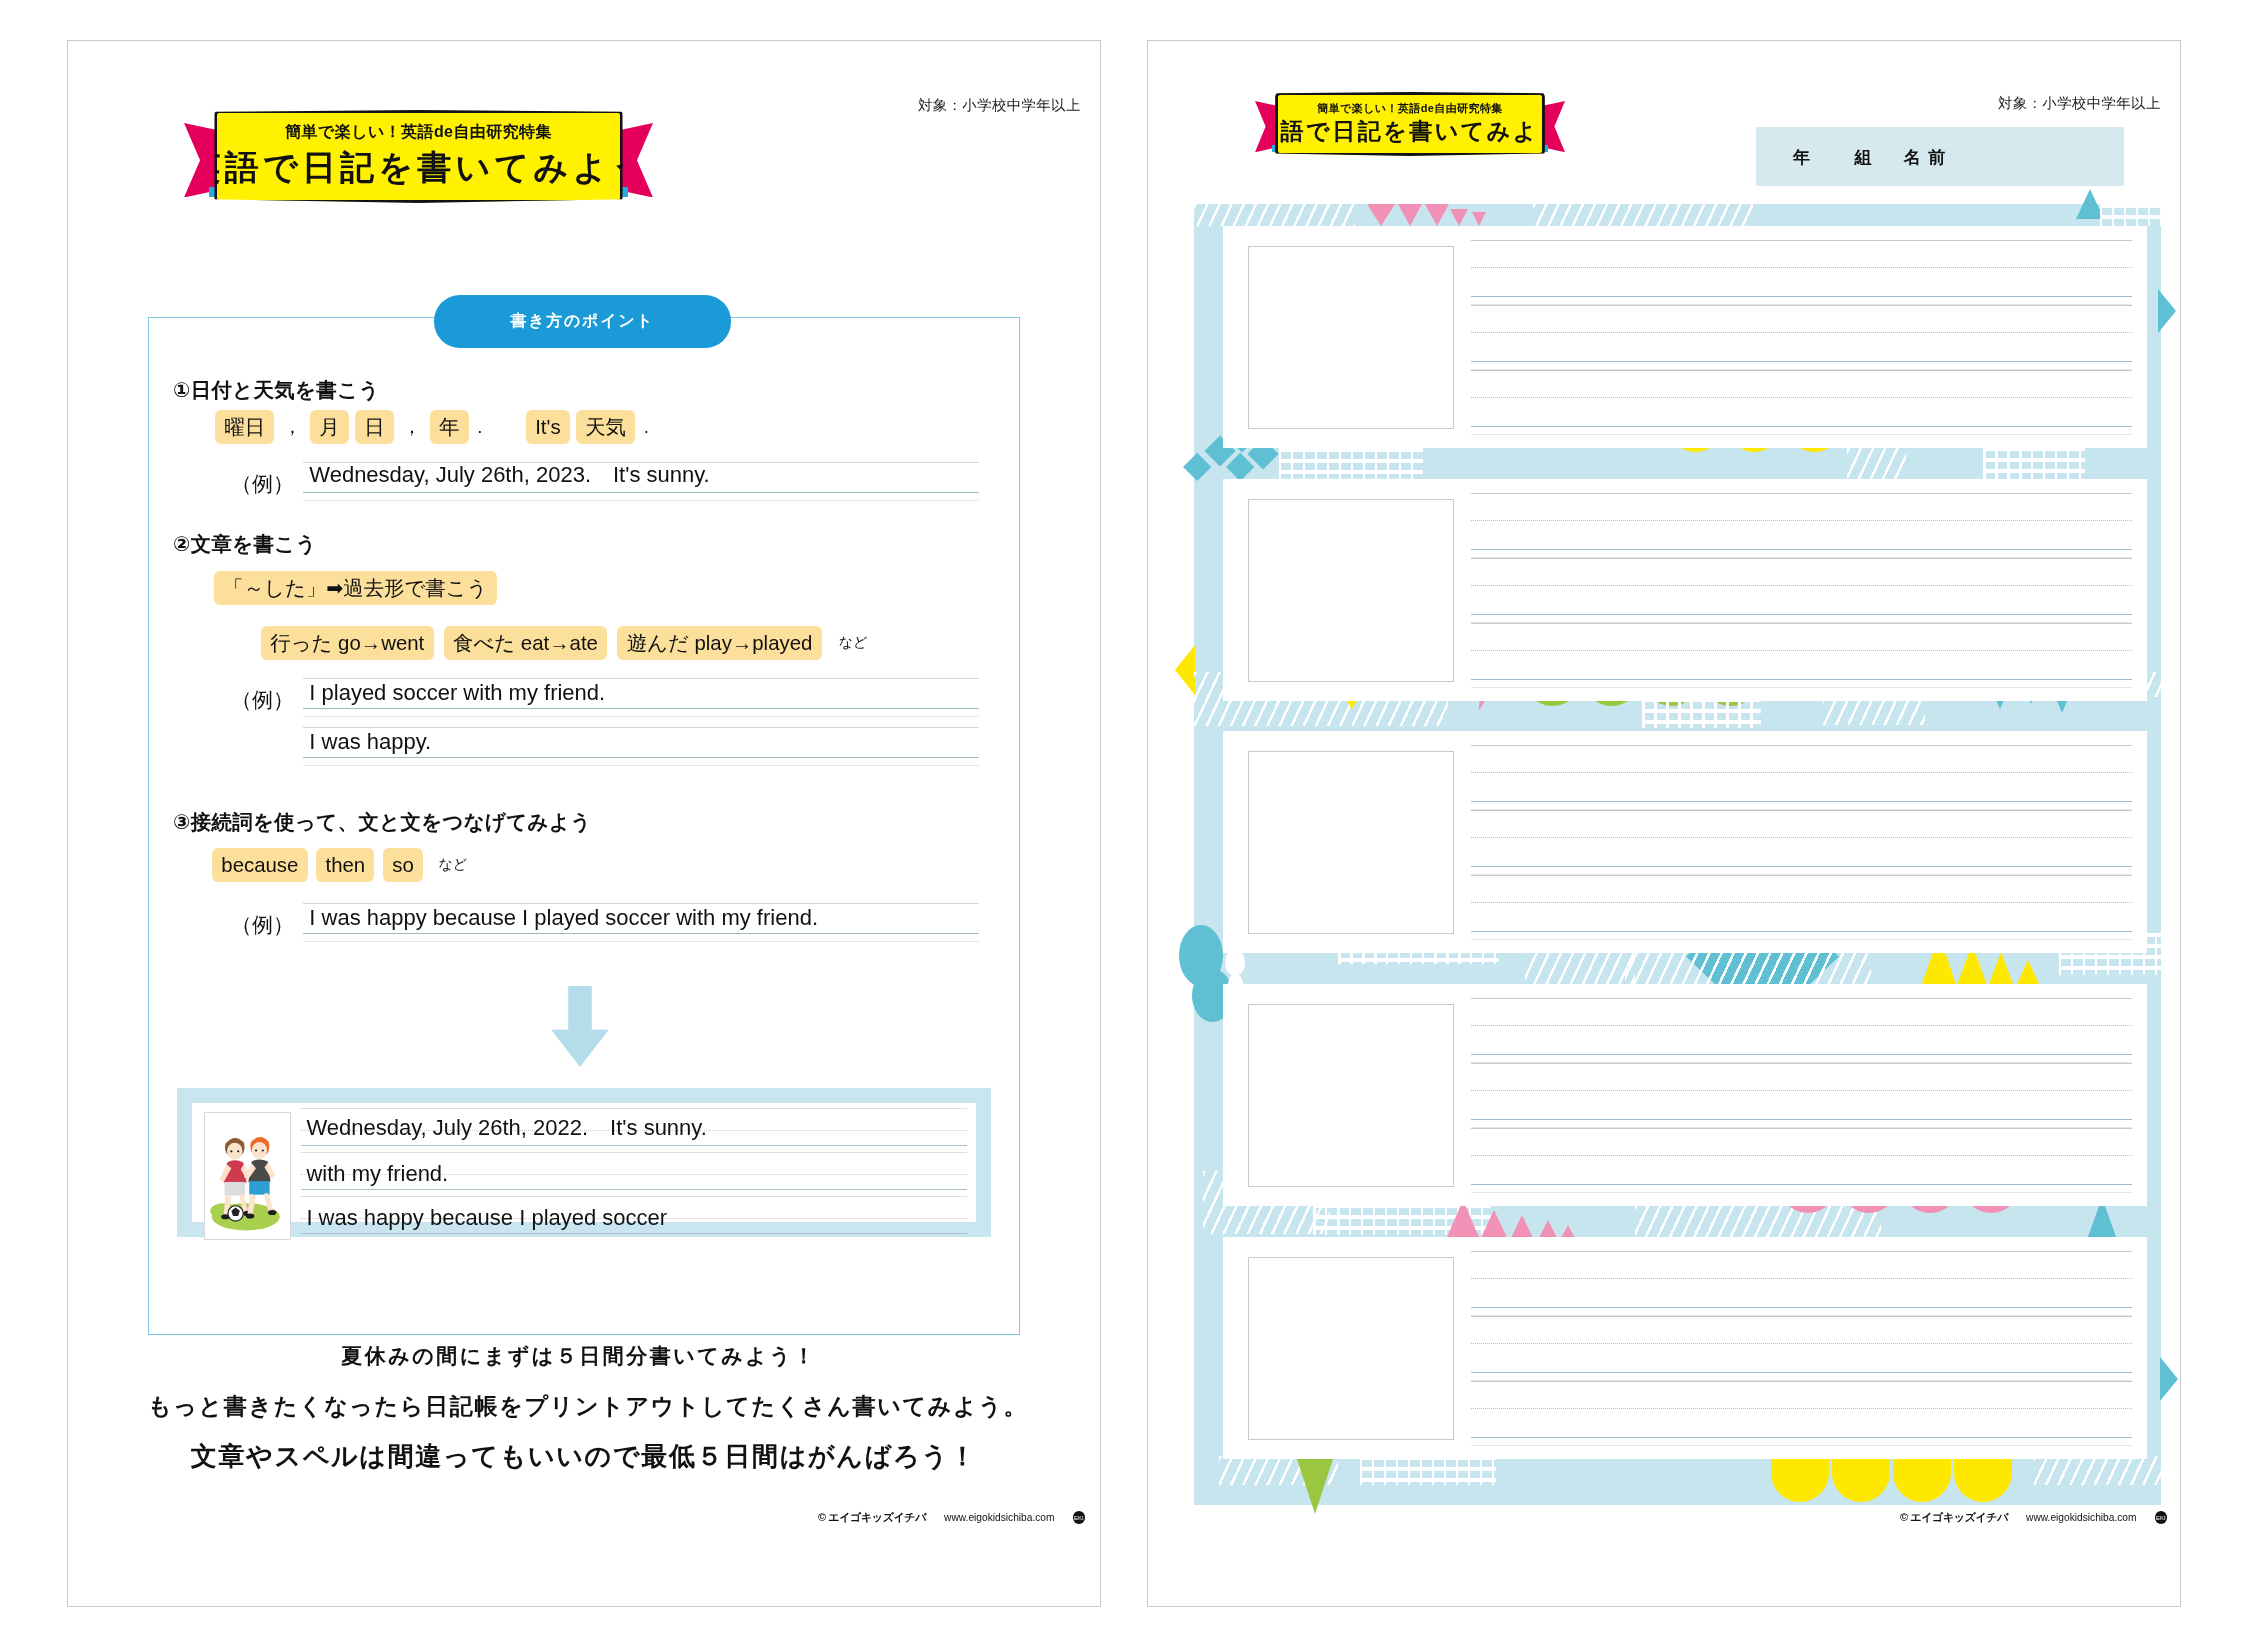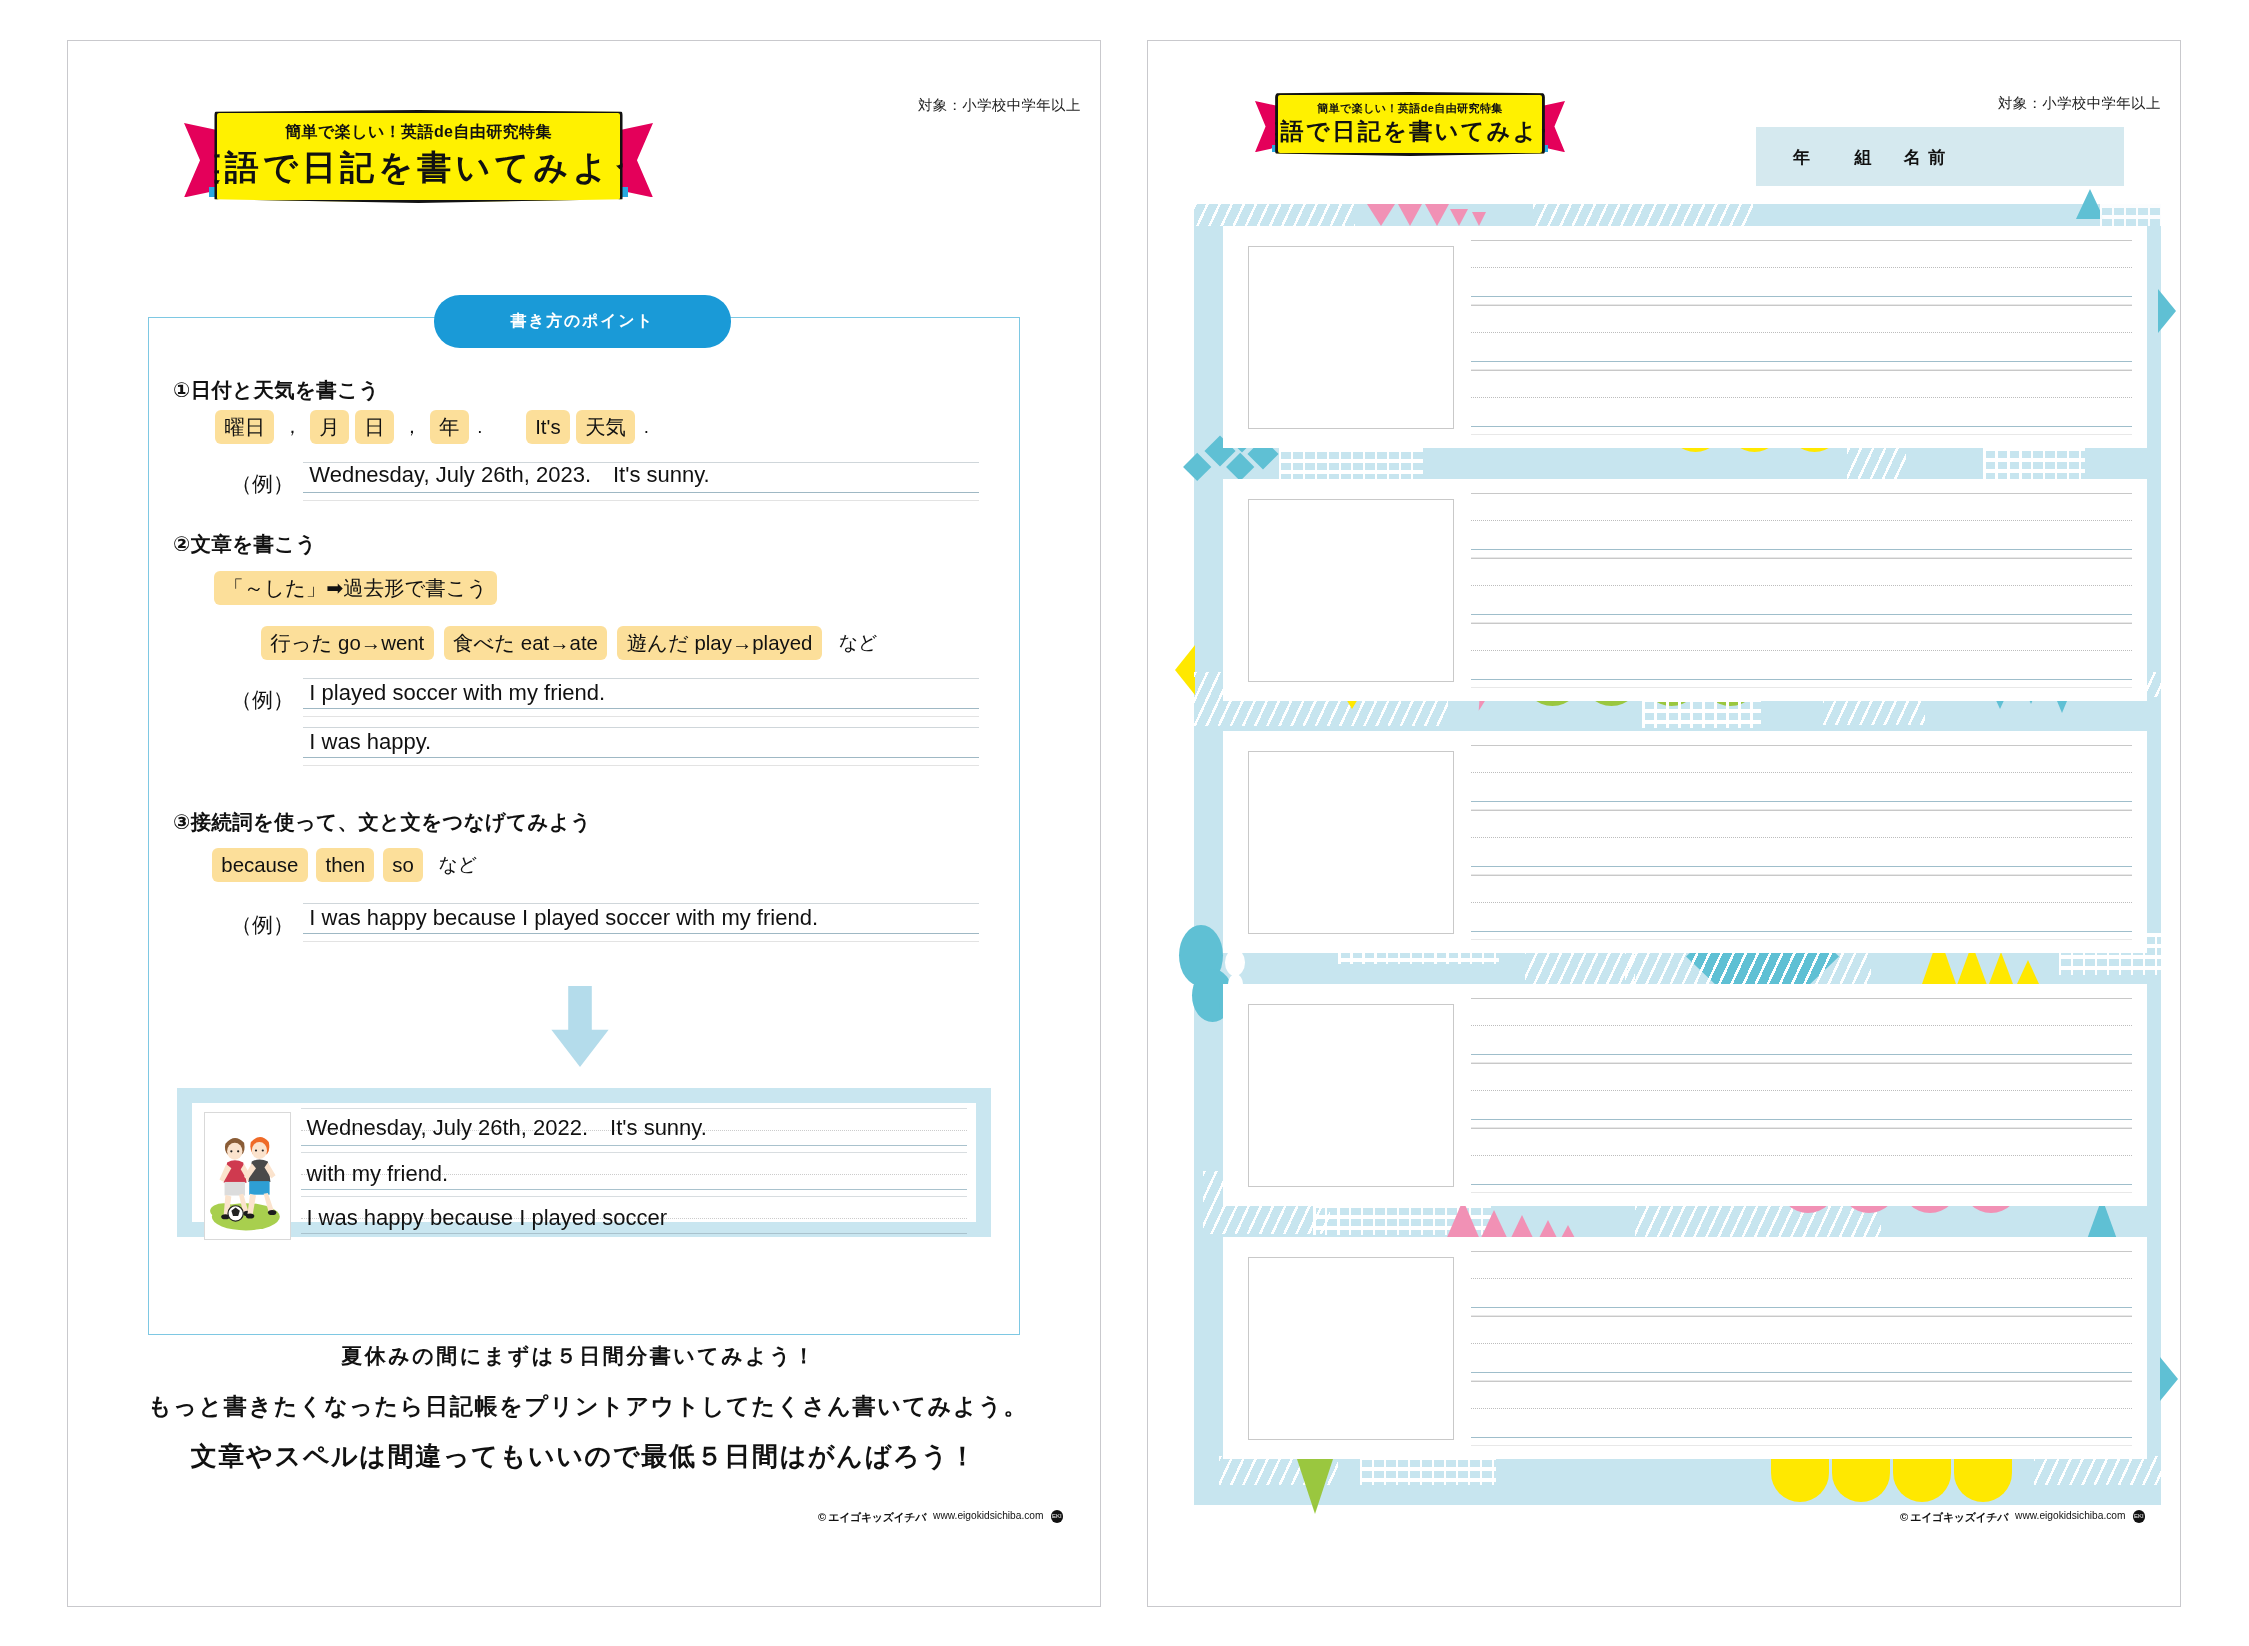--- a/index.html
+++ b/index.html
@@ -43,21 +43,21 @@
              border:1.7px solid #7ec8e3;box-sizing:border-box;background:#fff;}
   #point-pill{position:absolute;left:434px;top:295px;width:297px;height:53px;
               background:#1a9ad7;border-radius:26px;display:flex;align-items:center;
               justify-content:center;color:#fff;font-weight:bold;font-size:16px;letter-spacing:1.7px;}
 
   .sec-head{position:absolute;font-weight:bold;font-size:20.4px;color:#111;letter-spacing:0.4px;white-space:nowrap;}
 
   .chiprow{position:absolute;display:flex;align-items:center;gap:6px;white-space:nowrap;}
   .chip{background:#fcdf9a;border-radius:6px;padding:6px 9.3px;font-size:20.4px;color:#111;line-height:1.1;}
   .plain{font-size:18.7px;color:#111;padding:0 2.5px;}
-  .nado{font-size:19px;color:#111;margin-left:6.8px;}
+  .nado{font-size:14px;color:#111;margin-left:6.8px;}
 
   .exrow{position:absolute;display:flex;align-items:flex-end;white-space:nowrap;}
   .exlabel{font-size:21px;color:#111;margin-right:8.5px;padding-bottom:3.4px;}
   .ruled{position:relative;height:39px;}
   .ruled .ln{position:absolute;left:0;right:0;}
   .ruled .ln.top{top:0;border-top:0.8px solid #cfd6da;}
   .ruled .ln.base{bottom:8.5px;border-top:0.8px solid #9fb8c4;}
   .ruled .ln.bot{bottom:0;border-top:0.8px solid #e3e3e3;}
   .ruled .txt{position:absolute;left:6.8px;bottom:11px;font-size:22px;color:#111;white-space:nowrap;}
 
@@ -71,21 +71,21 @@
   #sample-lines{position:absolute;left:109px;top:5.1px;right:8.5px;bottom:5.1px;}
   .slrow{position:relative;height:44px;}
   .slrow .ln{position:absolute;left:0;right:0;}
   .slrow .ln.top{top:0;border-top:0.8px solid #d8dde0;}
   .slrow .ln.mid{top:48%;border-top:0.8px dotted #cccccc;}
   .slrow .ln.base{bottom:6.8px;border-top:0.8px solid #a9c2cd;}
   .slrow .txt{position:absolute;left:5.1px;bottom:9.3px;font-size:22px;color:#111;white-space:nowrap;}
 
   .footmsg{position:absolute;text-align:center;font-weight:bold;color:#111;white-space:nowrap;}
 
-  .credit{position:absolute;font-size:11px;color:#111;white-space:nowrap;display:flex;align-items:flex-start;gap:7px;}
+  .credit{position:absolute;font-size:11px;color:#111;white-space:nowrap;display:flex;align-items:center;gap:18px;}
   .credit .logo{font-weight:bold;font-size:11px;letter-spacing:-0.4px;}
   .credit .url{font-size:10.2px;}
   .credit .mark{width:12.7px;height:12.7px;border-radius:50%;background:#111;color:#fff;font-size:6px;
                 display:flex;align-items:center;justify-content:center;}
 
   
   #namebox{position:absolute;left:1756px;top:127px;width:368px;height:59px;background:#d5e9ef;}
   #namebox span{position:absolute;left:37px;top:50%;transform:translateY(-50%);
                 font-size:17px;font-weight:bold;letter-spacing:7.6px;color:#111;}
 

